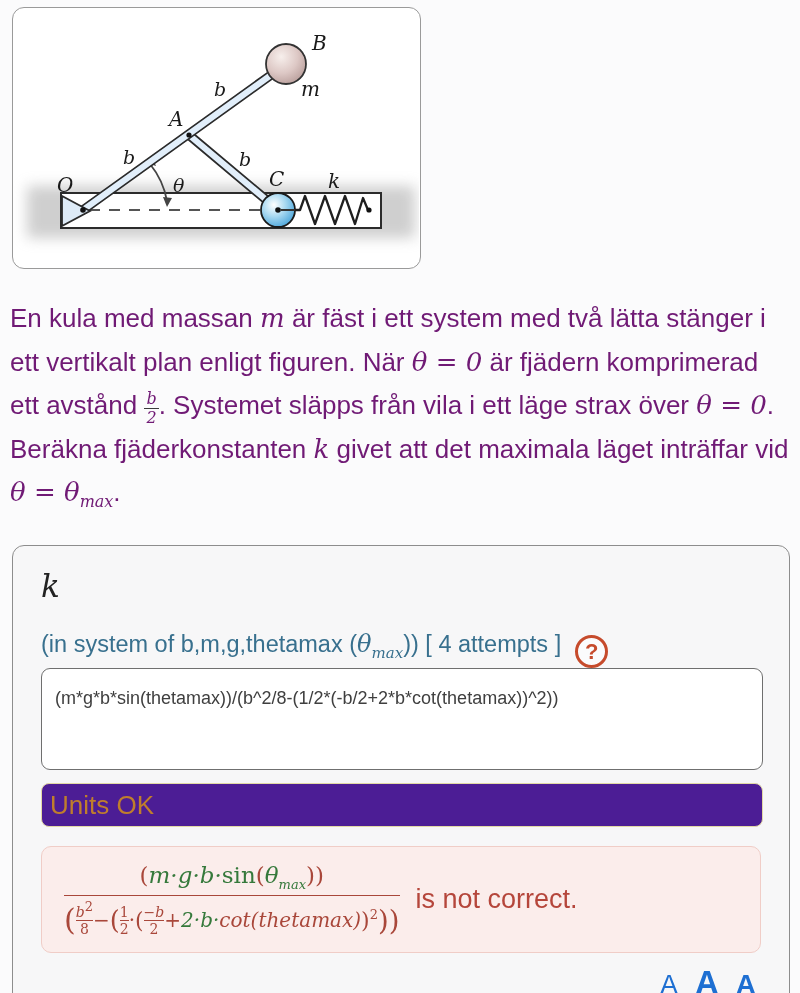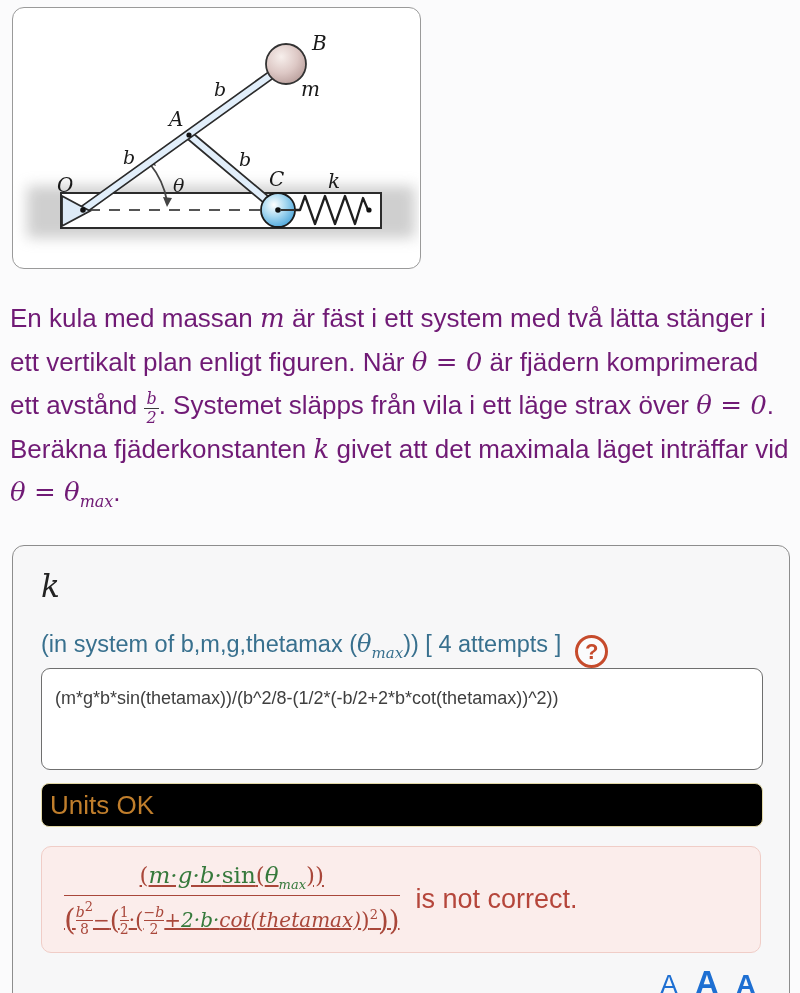--- a/index.html
+++ b/index.html
@@ -58,31 +58,31 @@
     cursor:pointer; background:#fbfbfc;
   }
   .answer-input {
     position:absolute; left:28px; top:122px; width:694px; height:82px;
     background:#ffffff; border:1.5px solid #6f6f6f; border-radius:9px;
     padding:9px 13px; font-size:18px; line-height:40px; color:#3f3f3f;
     overflow:hidden; word-wrap:normal;
   }
   .units-box {
     position:absolute; left:28px; top:237px; width:712px; height:42px;
-    background:#000000; border:1px solid #e2d8a6; border-radius:8px;
+    background:#4c1d95; border:1px solid #e2d8a6; border-radius:8px;
     color:#c07e2c; font-size:26px; line-height:42px; padding-left:8px;
     box-sizing:content-box;
   }
   .feedback-box {
     position:absolute; left:28px; top:300px; width:720px; height:107px;
     background:#fbedeb; border:1px solid #f0cdc7; border-radius:10px;
     display:flex; align-items:center; box-sizing:border-box; padding-left:22px;
   }
   .formula { font-family:"DejaVu Serif", serif; color:#a9473a; white-space:nowrap; }
-  .bigfrac { display:inline-block; text-align:center; vertical-align:middle;text-decoration:underline; }
+  .bigfrac { display:inline-block; text-align:center; vertical-align:middle; }
   .bigfrac .top { display:block; border-bottom:1.7px solid #a9473a; padding:0 24px 4px; font-size:23px; }
   .bigfrac .bot { display:block; padding-top:4px; font-size:20px; }
   .formula .it  { font-style:italic; }
   .formula .grn { color:#35793b; }
   .formula sub  { font-size:13px; }
   .formula sup  { font-size:13px; }
   .formula .p1  { font-size:1.5em;  vertical-align:-0.12em; }
   .formula .p2  { font-size:1.28em; vertical-align:-0.08em; }
   .formula .p3  { font-size:1.1em;  vertical-align:-0.04em; }
   .formula .p2b { font-size:1.38em; vertical-align:-0.1em; }

